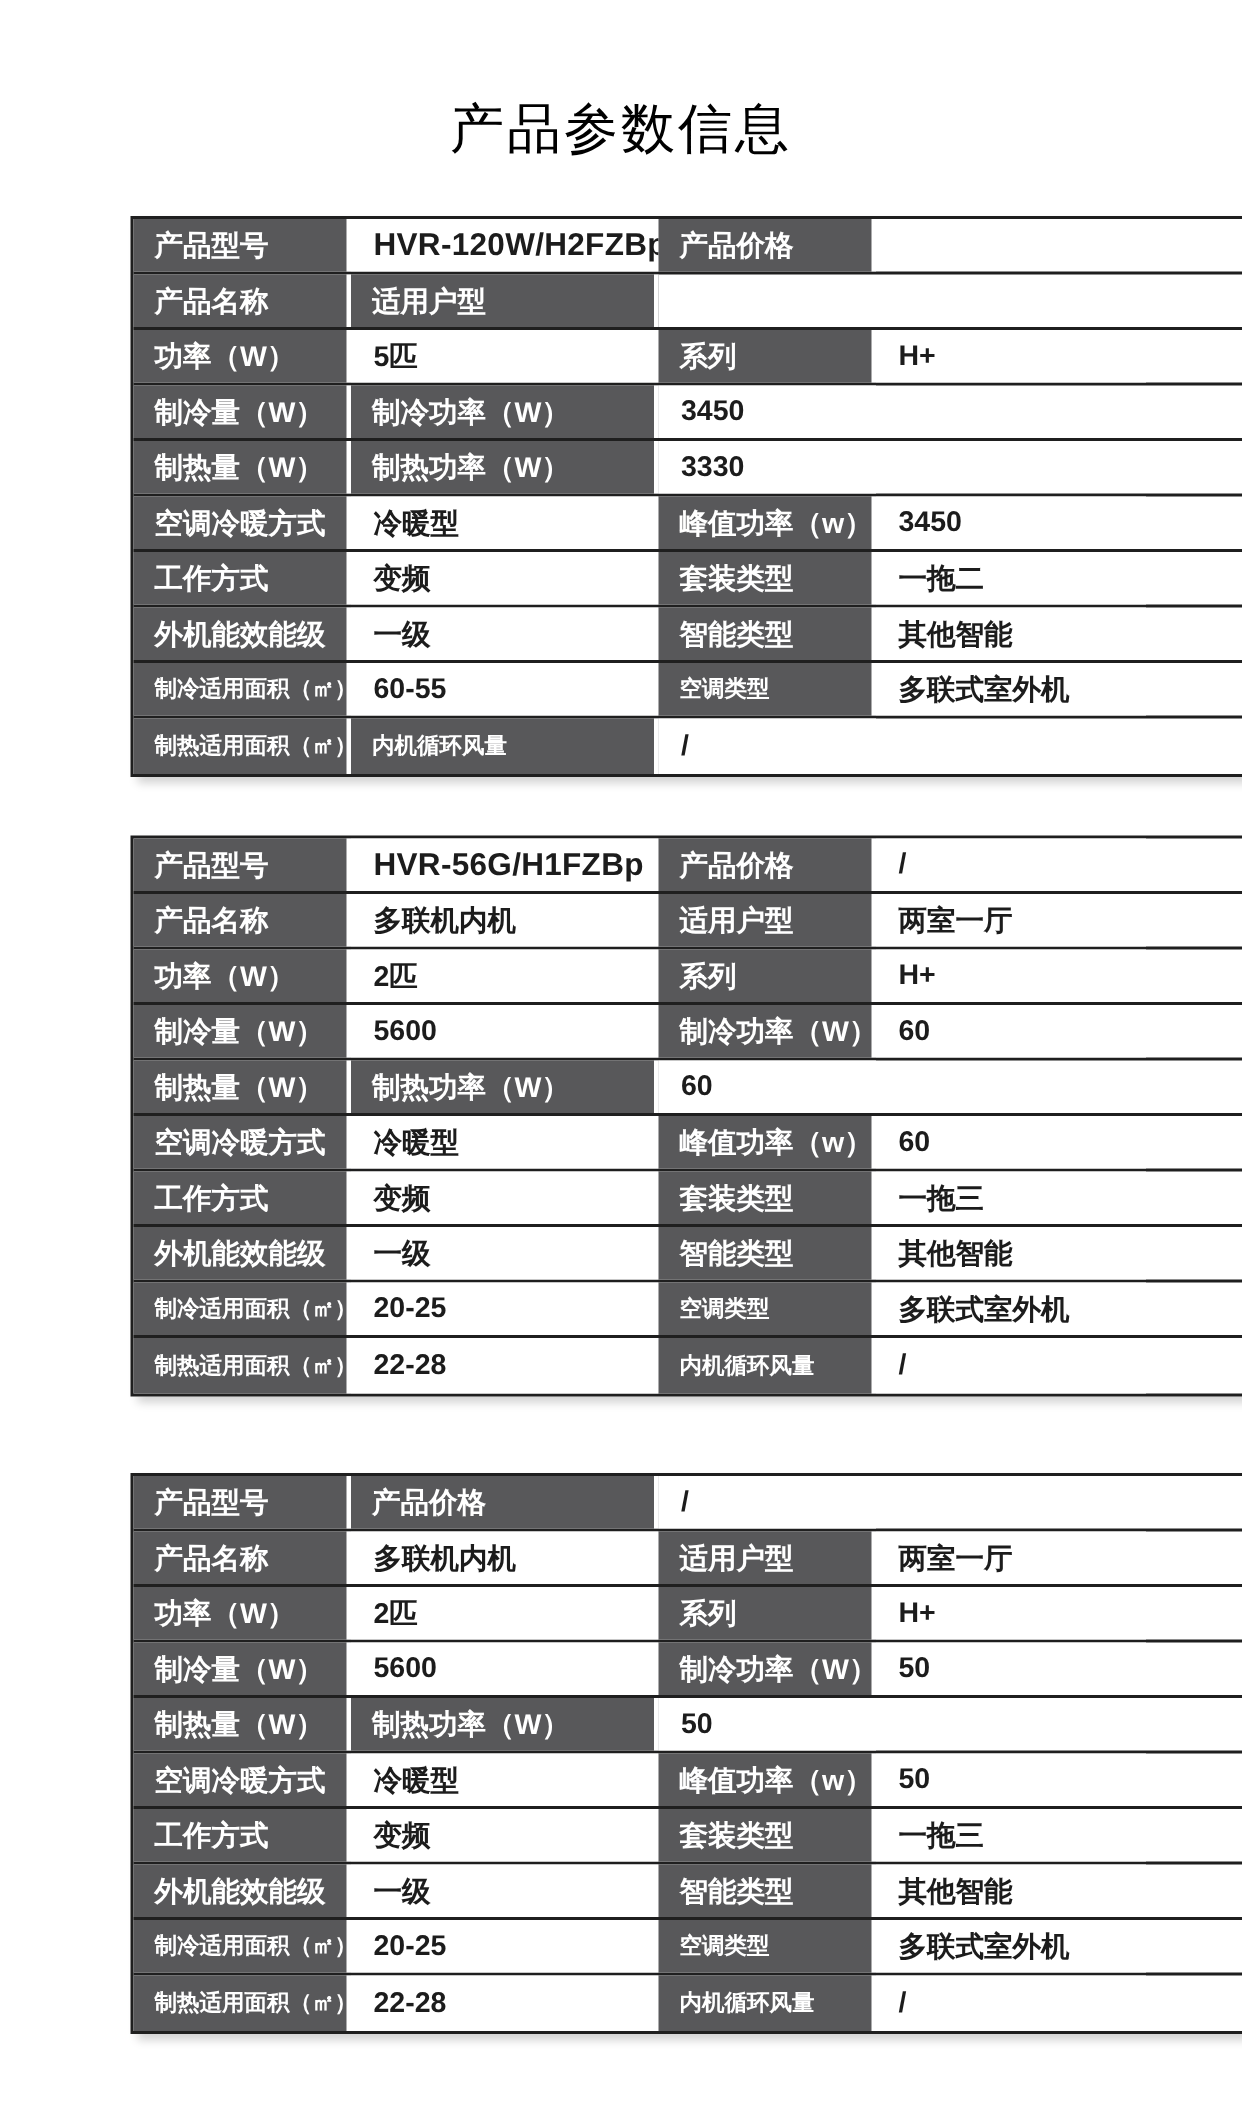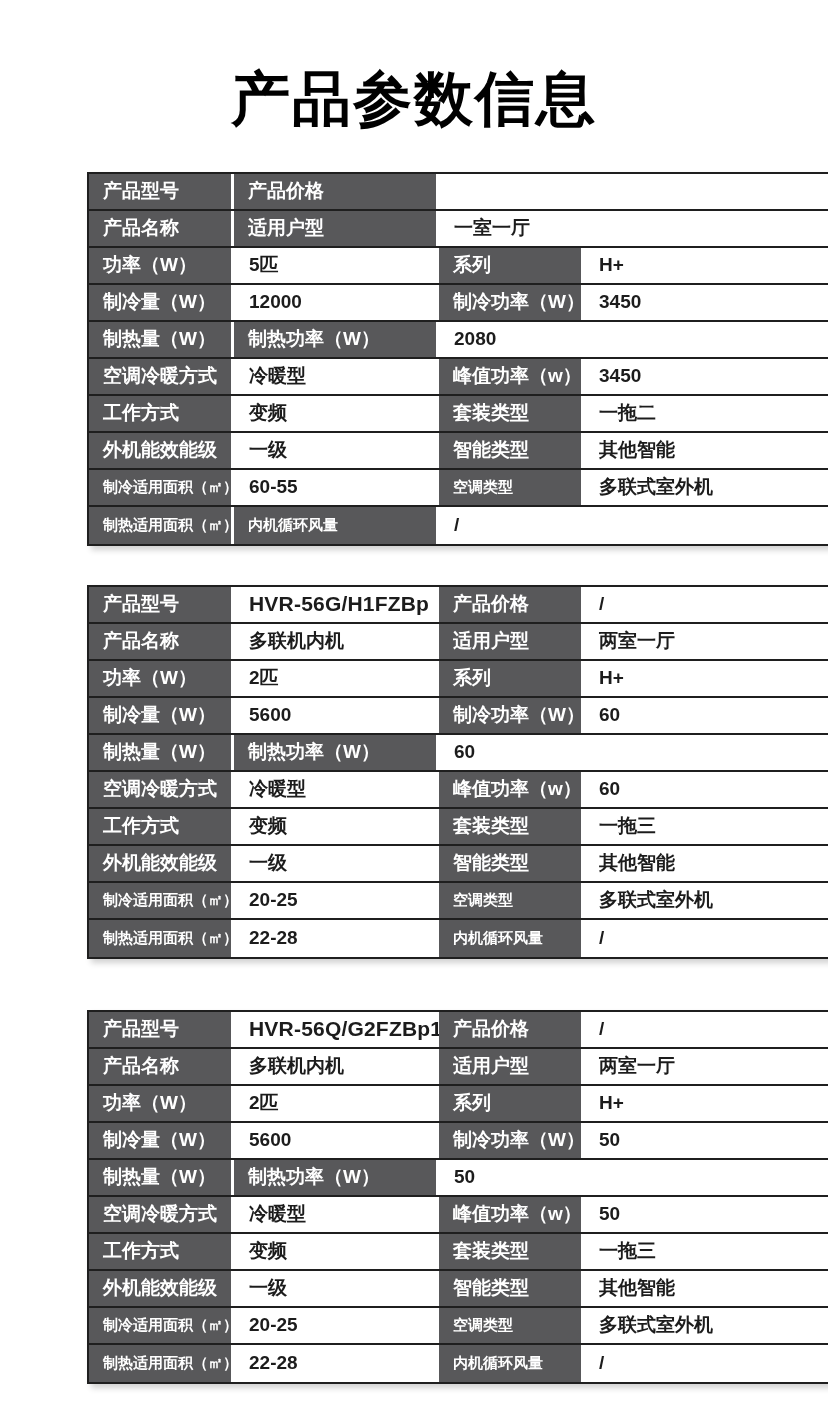--- a/index.html
+++ b/index.html
@@ -12,22 +12,22 @@
   *{margin:0;padding:0;box-sizing:border-box;}
   html,body{background:var(--page-bg);}
   body{
     width:828px;height:1415px;
     font-family:"Liberation Sans","DejaVu Sans",sans-serif;
     overflow:hidden;position:relative;
   }
   .title{
     padding-top:64px;
     text-align:center;
-    font-size:59px;
-    font-weight:700;
+    font-size:36px;
+    font-weight:400;
     letter-spacing:2px;
     color:#000;
     line-height:1.2;
   }
   .spec-table{
     width:744px;
     margin-left:87px;
     border:2px solid var(--border);
     background:#fff;
     box-shadow:4px 4px 6px rgba(0,0,0,0.18);
@@ -70,43 +70,42 @@
   .row:first-child .c1{font-size:21px;letter-spacing:0.2px;}
 </style>
 </head>
 <body>
 
 <div class="page">
   <h1 class="title">产品参数信息</h1>
   <section class="spec-table t0">
       <div class="row">
         <div class="cell lbl c0">产品型号</div>
+        <div class="cell val c1">HVR-120W/H2FZBp</div>
         <div class="cell lbl c2">产品价格</div>
       </div>
       <div class="row">
         <div class="cell lbl c0">产品名称</div>
         <div class="cell lbl c2">适用户型</div>
-        <div class="cell val c3">一室一厅</div>
       </div>
       <div class="row">
         <div class="cell lbl c0">功率（W）</div>
         <div class="cell val c1">5匹</div>
         <div class="cell lbl c2">系列</div>
         <div class="cell val c3">H+</div>
       </div>
       <div class="row">
         <div class="cell lbl c0">制冷量（W）</div>
-        <div class="cell val c1">12000</div>
         <div class="cell lbl c2">制冷功率（W）</div>
         <div class="cell val c3">3450</div>
       </div>
       <div class="row">
         <div class="cell lbl c0">制热量（W）</div>
         <div class="cell lbl c2">制热功率（W）</div>
-        <div class="cell val c3">2080</div>
+        <div class="cell val c3">3330</div>
       </div>
       <div class="row">
         <div class="cell lbl c0">空调冷暖方式</div>
         <div class="cell val c1">冷暖型</div>
         <div class="cell lbl c2">峰值功率（w）</div>
         <div class="cell val c3">3450</div>
       </div>
       <div class="row">
         <div class="cell lbl c0">工作方式</div>
         <div class="cell val c1">变频</div>
@@ -188,21 +187,20 @@
       <div class="row">
         <div class="cell lbl c0">制热适用面积（㎡）</div>
         <div class="cell val c1">22-28</div>
         <div class="cell lbl c2">内机循环风量</div>
         <div class="cell val c3">/</div>
       </div>
     </section>
   <section class="spec-table t2">
       <div class="row">
         <div class="cell lbl c0">产品型号</div>
-        <div class="cell val c1">HVR-56Q/G2FZBp1</div>
         <div class="cell lbl c2">产品价格</div>
         <div class="cell val c3">/</div>
       </div>
       <div class="row">
         <div class="cell lbl c0">产品名称</div>
         <div class="cell val c1">多联机内机</div>
         <div class="cell lbl c2">适用户型</div>
         <div class="cell val c3">两室一厅</div>
       </div>
       <div class="row">

